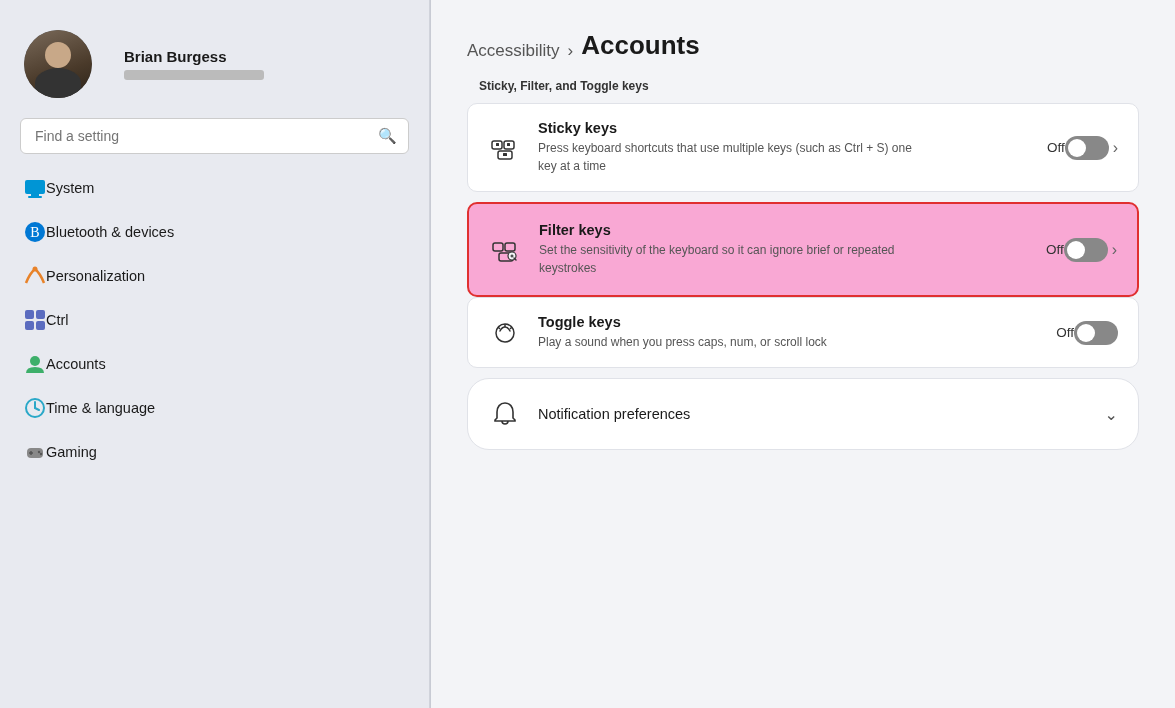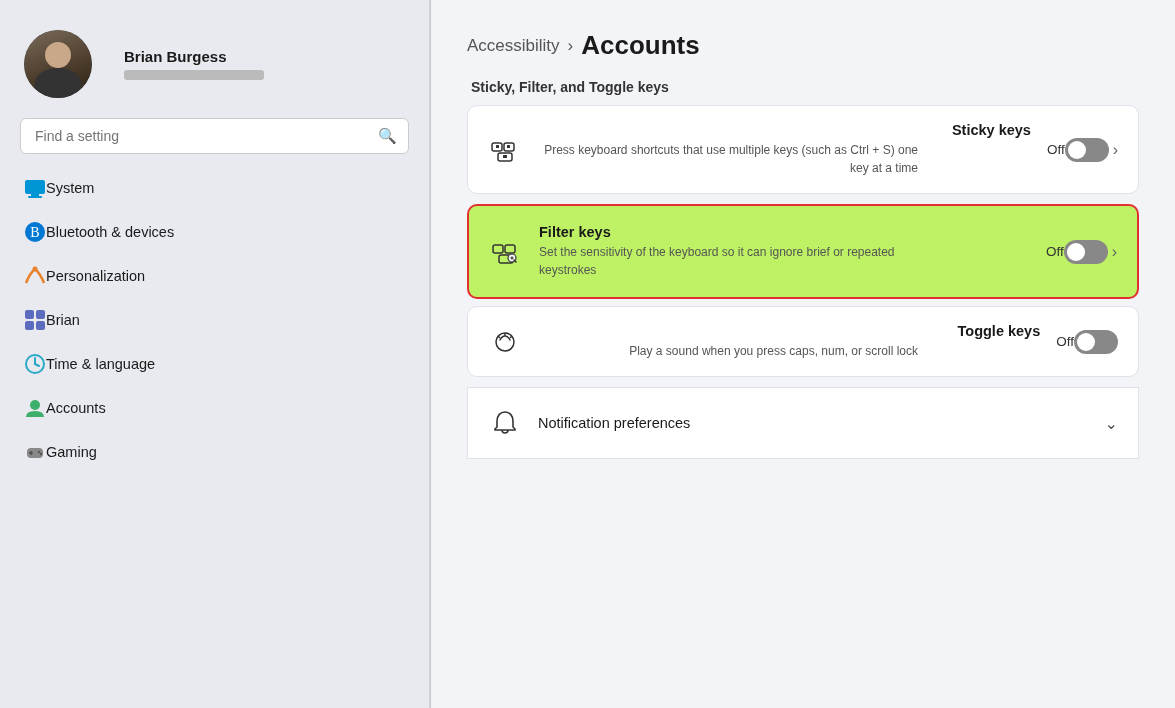--- a/index.html
+++ b/index.html
@@ -152,54 +152,53 @@
       background: #f3f4f7;
       padding: 30px 36px;
       overflow-y: auto;
     }
 
     .breadcrumb {
       font-size: 17px;
       color: #555;
       margin-bottom: 6px;
       display: flex;
-      align-items: center;
+      align-items: flex-end;
       gap: 8px;
     }
 
     .breadcrumb-parent {
       color: #555;
       font-weight: 400;
     }
 
     .breadcrumb-separator {
       color: #555;
       font-size: 17px;
     }
 
     .breadcrumb-current {
       font-weight: 700;
       color: #1a1a1a;
       font-size: 26px;
     }
 
     .section-title {
-      font-size: 14px;
+      font-size: 12px;
       color: #333;
       font-weight: 600;
-      margin: 18px 0 10px 4px;
+      margin: 18px 0 10px 12px;
     }
 
     .settings-card {
       background: #fff;
       border-radius: 10px;
       margin-bottom: 10px;
       overflow: hidden;
       border: 1px solid #e0e2e8;
-      text-align: right;
     }
 
     .settings-row {
       display: flex;
       align-items: center;
       padding: 16px 20px;
       border-bottom: 1px solid #f0f0f0;
       gap: 16px;
       cursor: pointer;
     }
@@ -278,36 +277,36 @@
     .chevron-right {
       color: #666;
       font-size: 16px;
       margin-left: 4px;
     }
 
     
     .filter-keys-card {
       border: 2px solid #e03030 !important;
       border-radius: 10px;
-      margin-bottom: 7px;
-      background: #bef264;
+      margin-bottom: 0;
+      background: #f9a8d4;
     }
 
     .filter-keys-row {
       display: flex;
       align-items: center;
       padding: 18px 20px;
       gap: 16px;
       cursor: pointer;
       background: transparent;
     }
 
     .notification-card {
       background: #fff;
-      border-radius: 0;
+      border-radius: 22px;
       border: 1px solid #e0e2e8;
       margin-bottom: 10px;
     }
 
     .notification-row {
       display: flex;
       align-items: center;
       padding: 18px 20px;
       gap: 16px;
       cursor: pointer;
@@ -388,42 +387,42 @@
 
     <li class="nav-item">
       <span class="nav-icon">
         <svg width="22" height="22" viewBox="0 0 22 22">
           <rect x="1" y="1" width="9" height="9" rx="2" fill="#5B6CBF"></rect>
           <rect x="12" y="1" width="9" height="9" rx="2" fill="#5B6CBF"></rect>
           <rect x="1" y="12" width="9" height="9" rx="2" fill="#5B6CBF"></rect>
           <rect x="12" y="12" width="9" height="9" rx="2" fill="#5B6CBF"></rect>
         </svg>
       </span>
-      <span>Brian</span>
+      <span>Ctrl</span>
+    </li>
+
+    <li class="nav-item">
+      <span class="nav-icon">
+        <svg width="22" height="22" viewBox="0 0 22 22">
+          <circle cx="11" cy="8" r="5" fill="#3DAF6A"></circle>
+          <path d="M2 20 Q2 14 11 14 Q20 14 20 20" fill="#3DAF6A"></path>
+        </svg>
+      </span>
+      <span>Accounts</span>
     </li>
 
     <li class="nav-item">
       <span class="nav-icon">
         <svg width="22" height="22" viewBox="0 0 22 22">
           <circle cx="11" cy="11" r="9" fill="none" stroke="#2AA8C8" stroke-width="2"></circle>
           <line x1="11" y1="11" x2="11" y2="5" stroke="#2AA8C8" stroke-width="2" stroke-linecap="round"></line>
           <line x1="11" y1="11" x2="15" y2="13" stroke="#2AA8C8" stroke-width="2" stroke-linecap="round"></line>
         </svg>
       </span>
       <span>Time &amp; language</span>
-    </li>
-
-    <li class="nav-item">
-      <span class="nav-icon">
-        <svg width="22" height="22" viewBox="0 0 22 22">
-          <circle cx="11" cy="8" r="5" fill="#3DAF6A"></circle>
-          <path d="M2 20 Q2 14 11 14 Q20 14 20 20" fill="#3DAF6A"></path>
-        </svg>
-      </span>
-      <span>Accounts</span>
     </li>
 
     <li class="nav-item">
       <span class="nav-icon">
         <svg width="22" height="22" viewBox="0 0 22 22">
           <rect x="3" y="7" width="16" height="10" rx="4" fill="#888"></rect>
           <rect x="6" y="10" width="2" height="4" fill="#555" rx="1"></rect>
           <rect x="5" y="11" width="4" height="2" fill="#555" rx="1"></rect>
           <circle cx="15" cy="11" r="1.2" fill="#555"></circle>
           <circle cx="17" cy="13" r="1.2" fill="#555"></circle>

